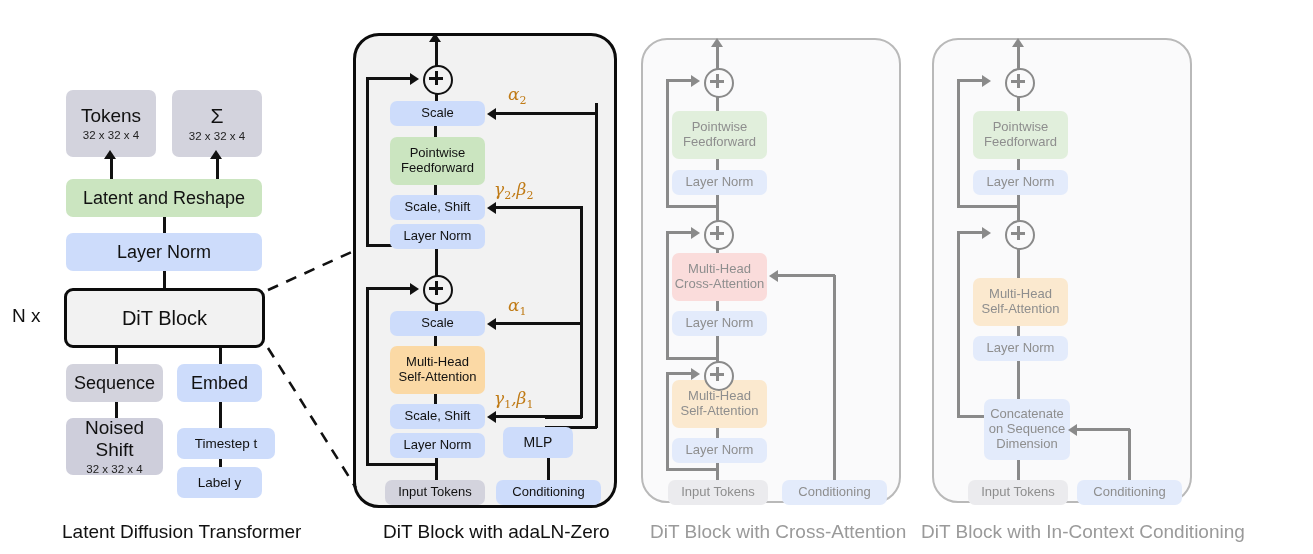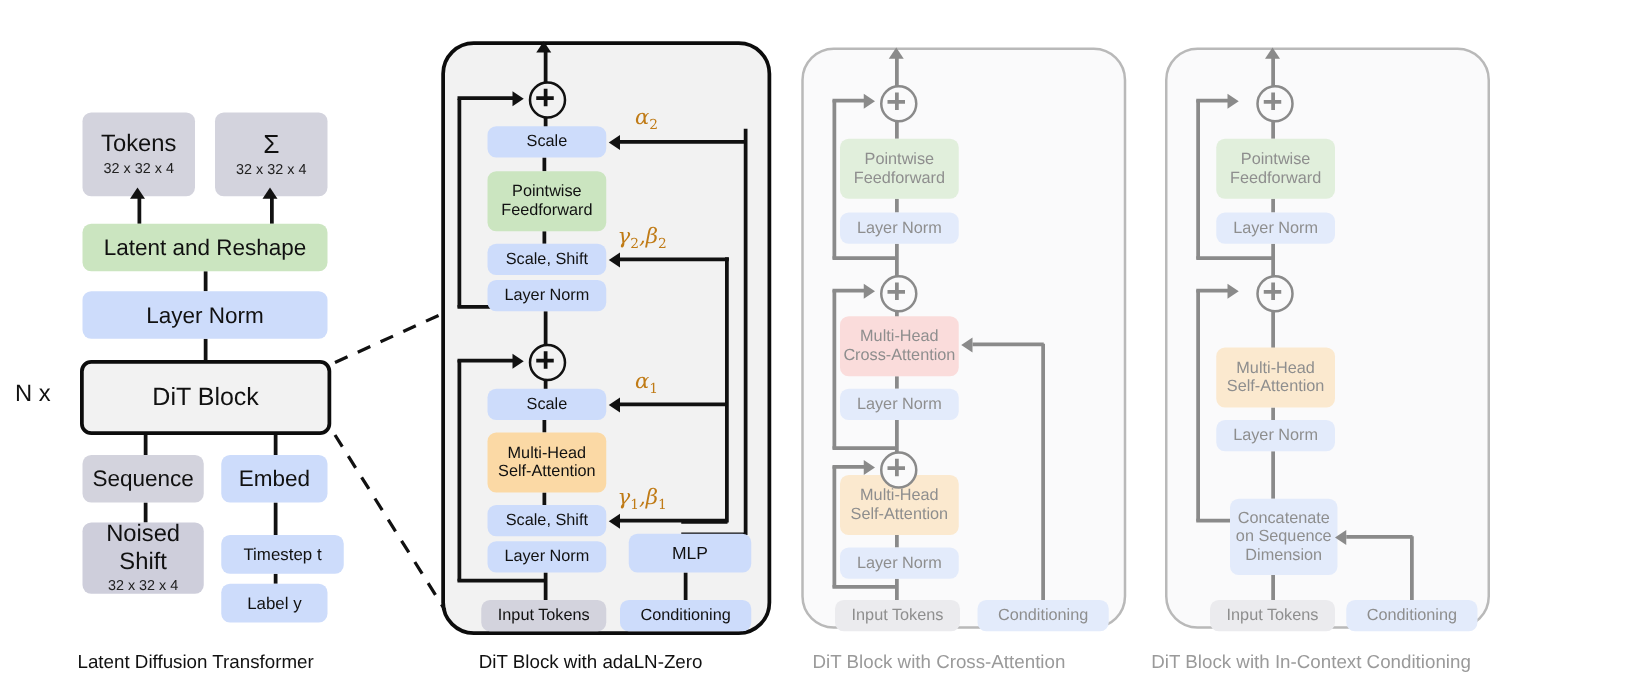--- a/index.html
+++ b/index.html
@@ -67,21 +67,21 @@
   .faded .plus{border-color:#8a8a8a;background:#fafafb;}
   .faded .plus::before,.faded .plus::after{background:#8a8a8a;}
 
   
   .greek{position:absolute;color:#c07b16;font-style:italic;
          font-family:"DejaVu Serif","Liberation Serif",serif;
          font-size:17px;z-index:9;white-space:nowrap;}
   .greek sub{font-size:11px;font-style:normal;}
 
   
-  .caption{position:absolute;font-size:15px;color:#111;white-space:nowrap;text-align:right;}
+  .caption{position:absolute;font-size:19px;color:#111;white-space:nowrap;text-align:right;}
   .caption.dim{color:#9a9a9a;}
 
   .nx{position:absolute;font-size:19px;color:#111;}
 
   
   .leader{position:absolute;z-index:2;}
 </style>
 </head>
 <body>
 
@@ -227,21 +227,21 @@
   <div class="box c-gray" style="left:385px;top:480px;width:100px;height:25px;font-size:13px;">
     <div>Input Tokens</div>
   </div>
 
   <div class="box c-blue" style="left:496px;top:480px;width:105px;height:25px;font-size:13px;">
     <div>Conditioning</div>
   </div>
 
   <div class="ln ln-v" style="left:547px;top:458px;height:22px;"></div>
 
-  <div class="box c-blue" style="left:503px;top:427px;width:98px;height:31px;font-size:14px;">
+  <div class="box c-blue" style="left:503px;top:427px;width:70px;height:31px;font-size:14px;">
     <div>MLP</div>
   </div>
 
   <div class="ln ln-v" style="left:595px;top:103px;height:325px;"></div>
   <div class="ln ln-h" style="left:545px;top:426px;width:52px;"></div>
 
   <div class="ln ln-h" style="left:496px;top:112px;width:101px;"></div>
   <div class="ah ah-left" style="left:487px;top:107.5px;"></div>
   <div class="greek" style="left:508px;top:84px;">
     <span>α</span><sub>2</sub>

